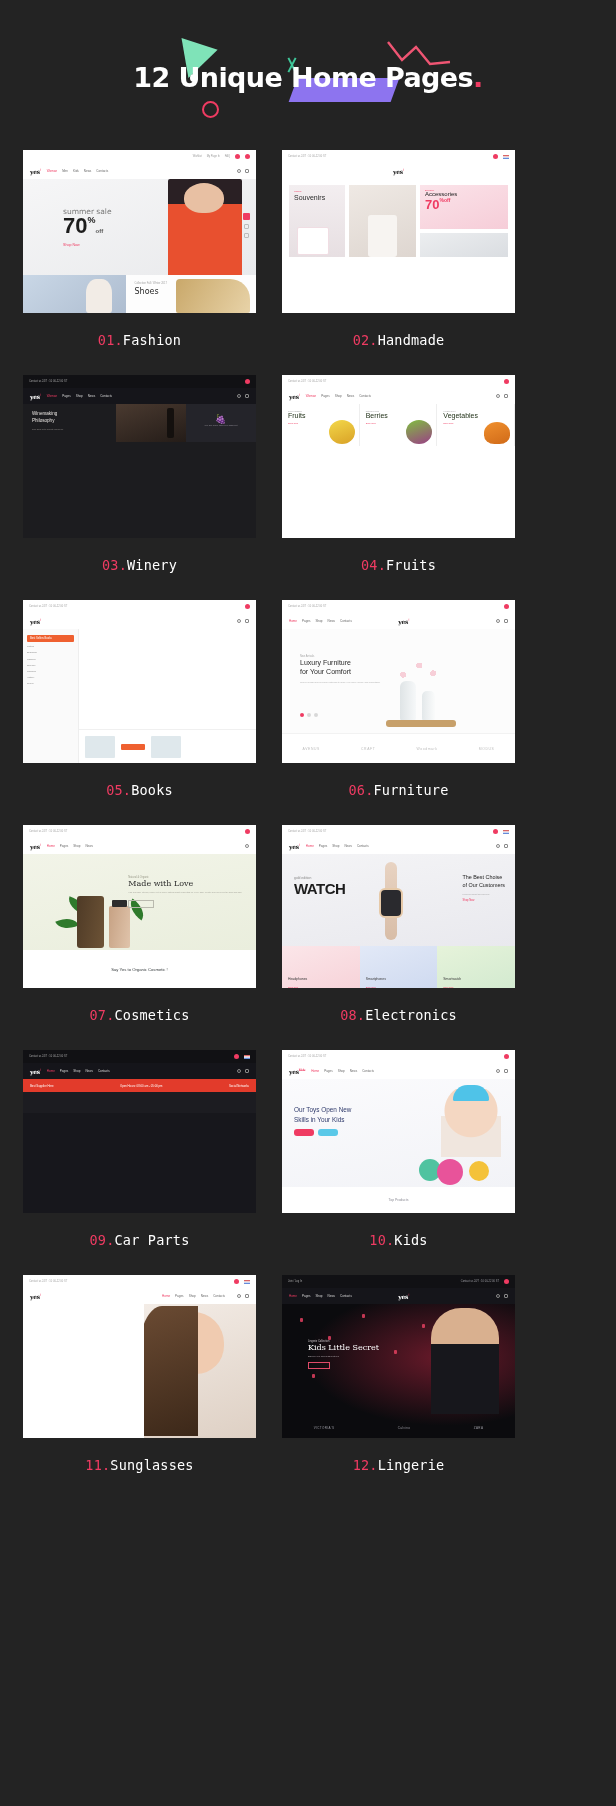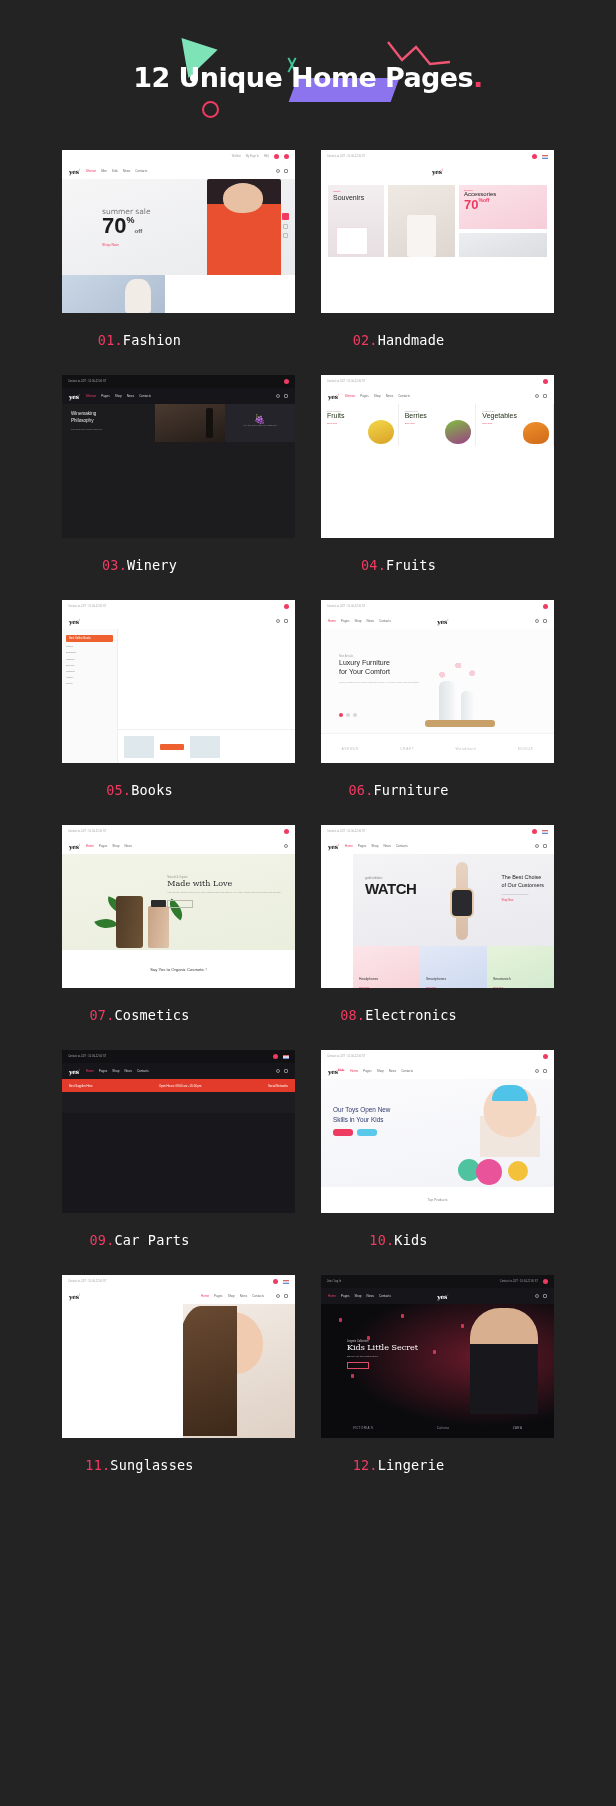--- a/index.html
+++ b/index.html
@@ -67,21 +67,20 @@
   .cell {
     position: absolute; top: 0; width: 233px;
   }
   .cell.left  { left: 23px; }
   .cell.right { left: 282px; }
   .thumb {
     width: 233px; height: 163px;
     background: #ffffff;
     overflow: hidden;
     position: relative;
-    margin-left: 39px;
   }
   .caption {
     margin-top: 19px;
     text-align: center;
     font-family: "DejaVu Sans Mono", monospace;
     font-size: 13.5px;
     color: #ffffff;
     letter-spacing: 0.2px;
     white-space: nowrap;
   }
@@ -262,21 +261,21 @@
   .co-txt .s { font-size: 2.2px; color: #a4a49a; margin-top: 3px; line-height: 1.6; }
   .co-btn { margin-top: 5px; width: 26px; height: 8px; border: 0.8px solid #b9b9ae; }
   .co-b1 { position: absolute; left: 54px; bottom: 2px; width: 27px; height: 52px; background: linear-gradient(100deg,#4e3a26,#6d5336); border-radius: 3px; }
   .co-b2 { position: absolute; left: 86px; bottom: 2px; width: 21px; height: 42px; background: linear-gradient(100deg,#c6a183,#e0c4ab); border-radius: 2px; }
   .co-b2:before { content:""; position:absolute; left:3px; top:-6px; width:15px; height:7px; background:#2c2c2c; border-radius:1px; }
   .co-leaf { position: absolute; width: 20px; height: 13px; background: #2f7a2c; border-radius: 0 100% 0 100%; }
   .co-bot { height: 38px; background: #fff; display: flex; align-items: center; justify-content: center; }
   .co-bot span { font-size: 4.2px; color: #33383a; }
 
   
-  .el-wrap { background: #fff; height: 134px; padding-left: 32px; }
+  .el-wrap { background: #fff; height: 134px; }
   .el-hero { height: 92px; background: linear-gradient(170deg,#f4f4f6,#e9e9ee); position: relative; }
   .el-l { position: absolute; left: 12px; top: 22px; }
   .el-l .k { font-size: 3.4px; color: #8b8b8b; }
   .el-l .t { font-size: 15px; font-weight: bold; color: #1d1d1d; letter-spacing: -0.5px; }
   .el-r { position: absolute; right: 10px; top: 20px; text-align: left; }
   .el-r .t { font-size: 5.4px; color: #222; line-height: 1.45; }
   .el-r .s { font-size: 2.2px; color: #aaa; margin-top: 3px; }
   .el-r .b { margin-top: 4px; font-size: 2.6px; color: #ef3b62; }
   .el-watch { position: absolute; left: 96px; top: 8px; width: 26px; height: 78px; }
   .el-watch .band { position: absolute; left: 7px; top: 0; width: 12px; height: 78px; background: linear-gradient(180deg,#e8d3c2,#d8bda7); border-radius: 6px; }
@@ -399,20 +398,24 @@
               </div>
               <div class="f-model"></div>
               <div class="f-side">
                 <div class="b"></div>
                 <div class="b2"></div>
                 <div class="b2"></div>
               </div>
             </div>
             <div class="f-bot">
               <div class="f-bl"></div>
+              <div class="f-br">
+                <div class="k">Collection Fall / Winter 2017</div>
+                <div class="t">Shoes</div>
+              </div>
             </div>
           </div>
         </div>
         <div class="caption"><span class="num">01</span><span class="sep">.</span><span>Fashion</span></div>
       </div>
 
       <div class="cell right">
         <div class="thumb">
           <div class="topbar">
             <span class="left-note">Contact us 24/7 : 10 00-22 00 ST</span>

